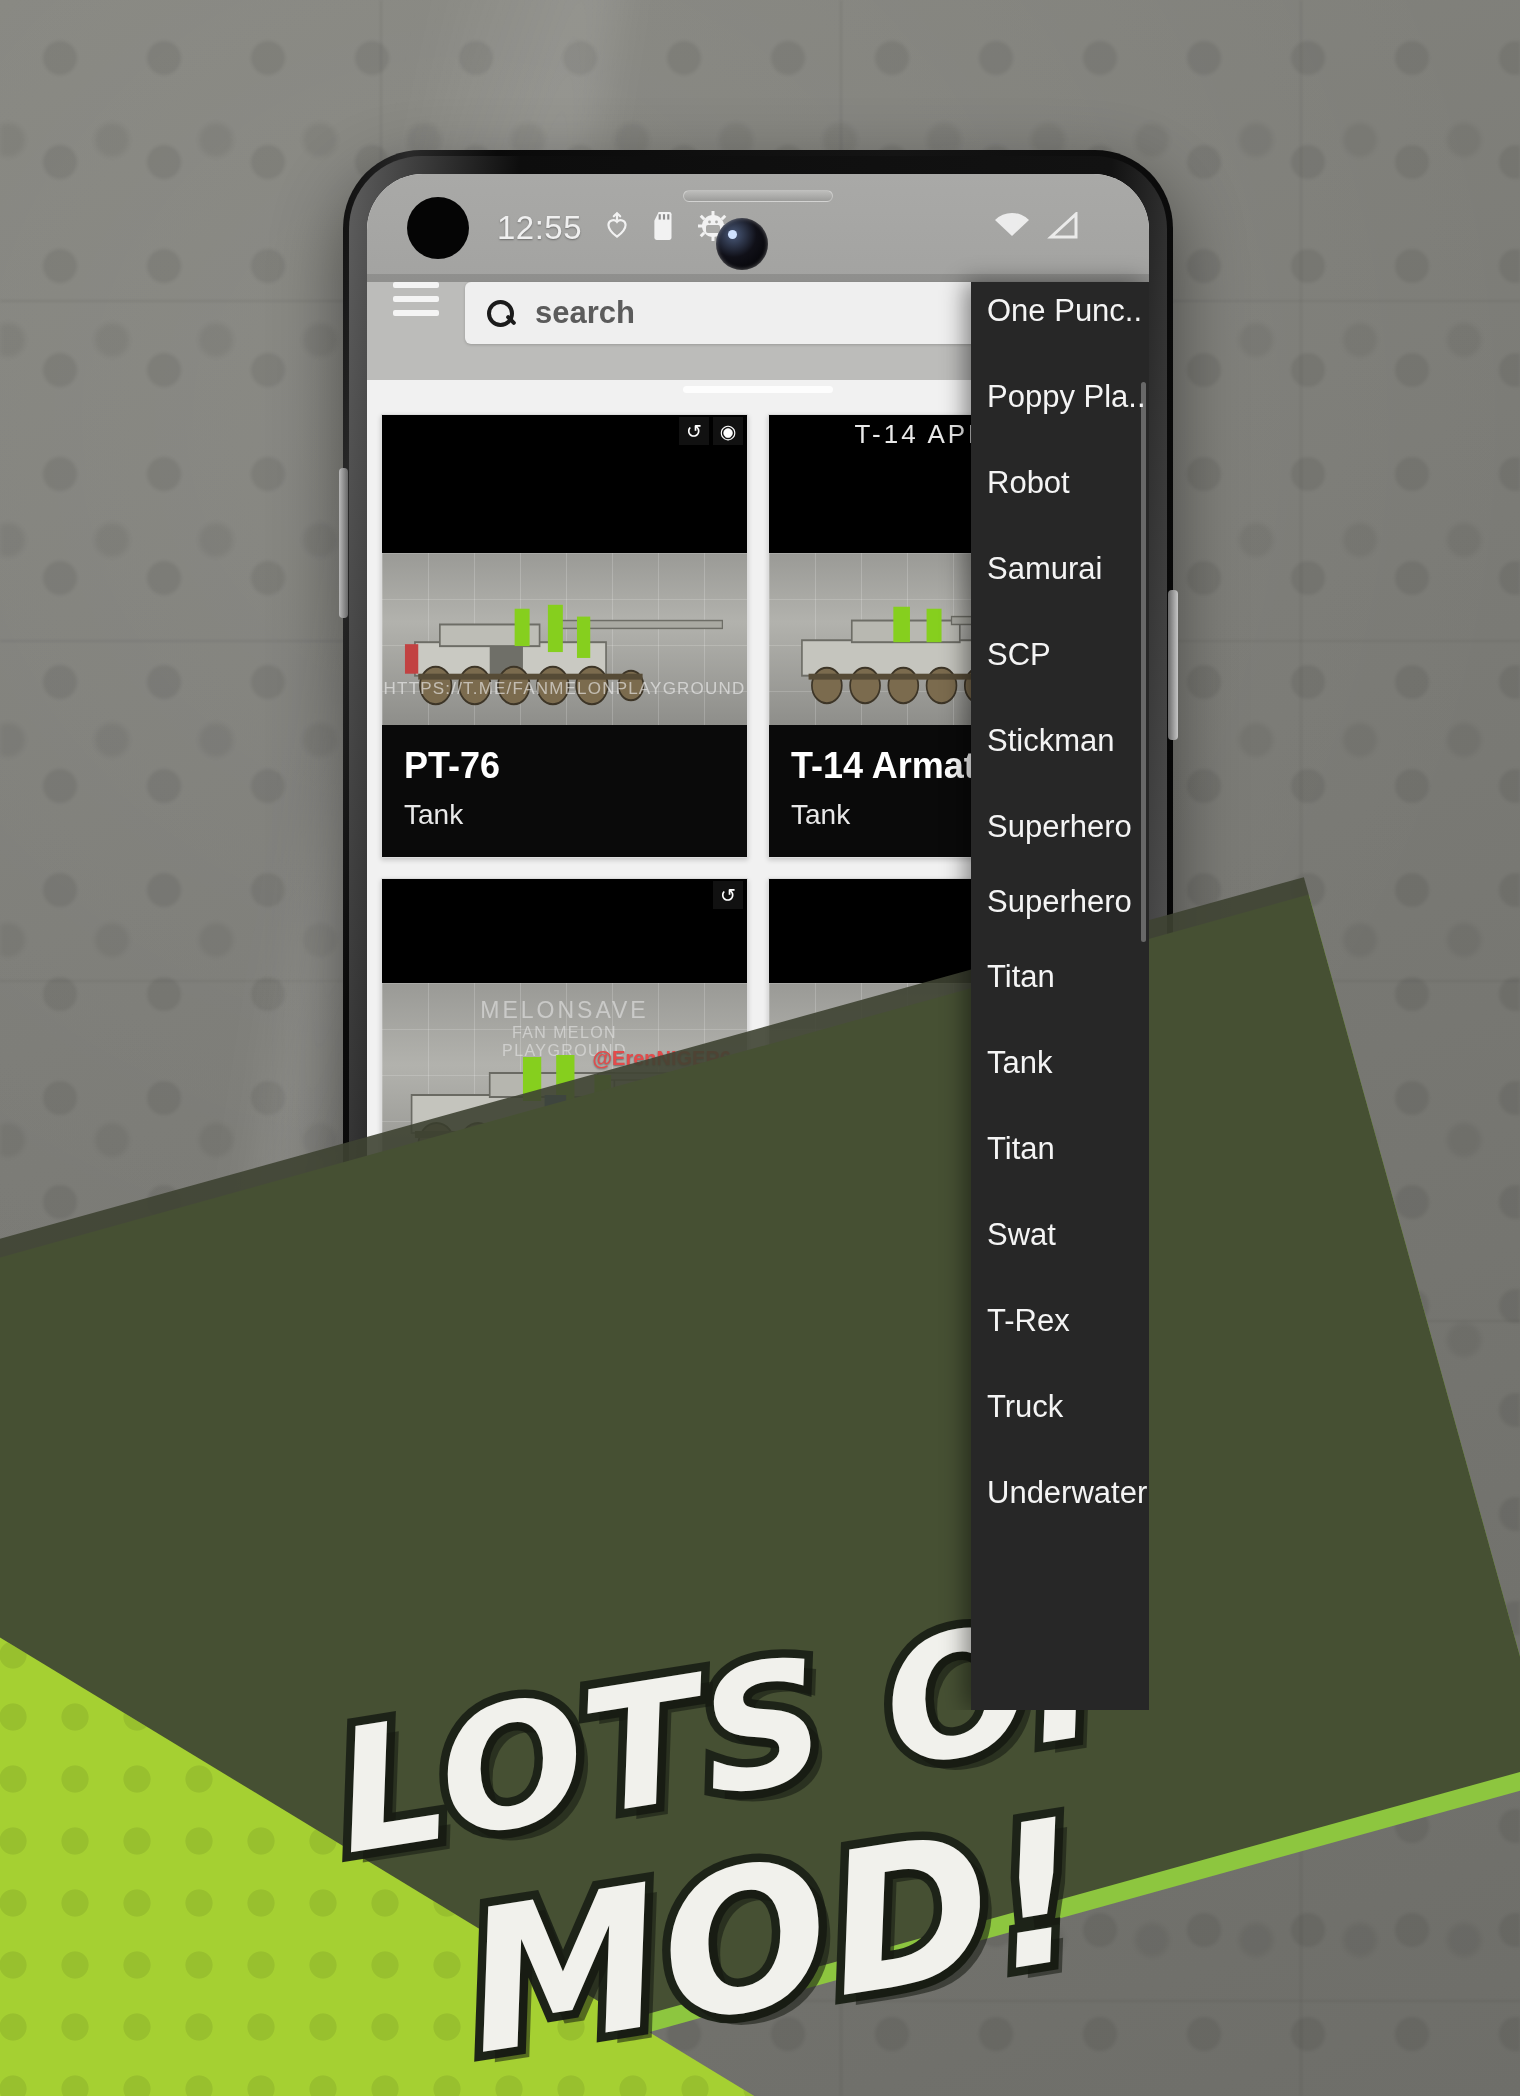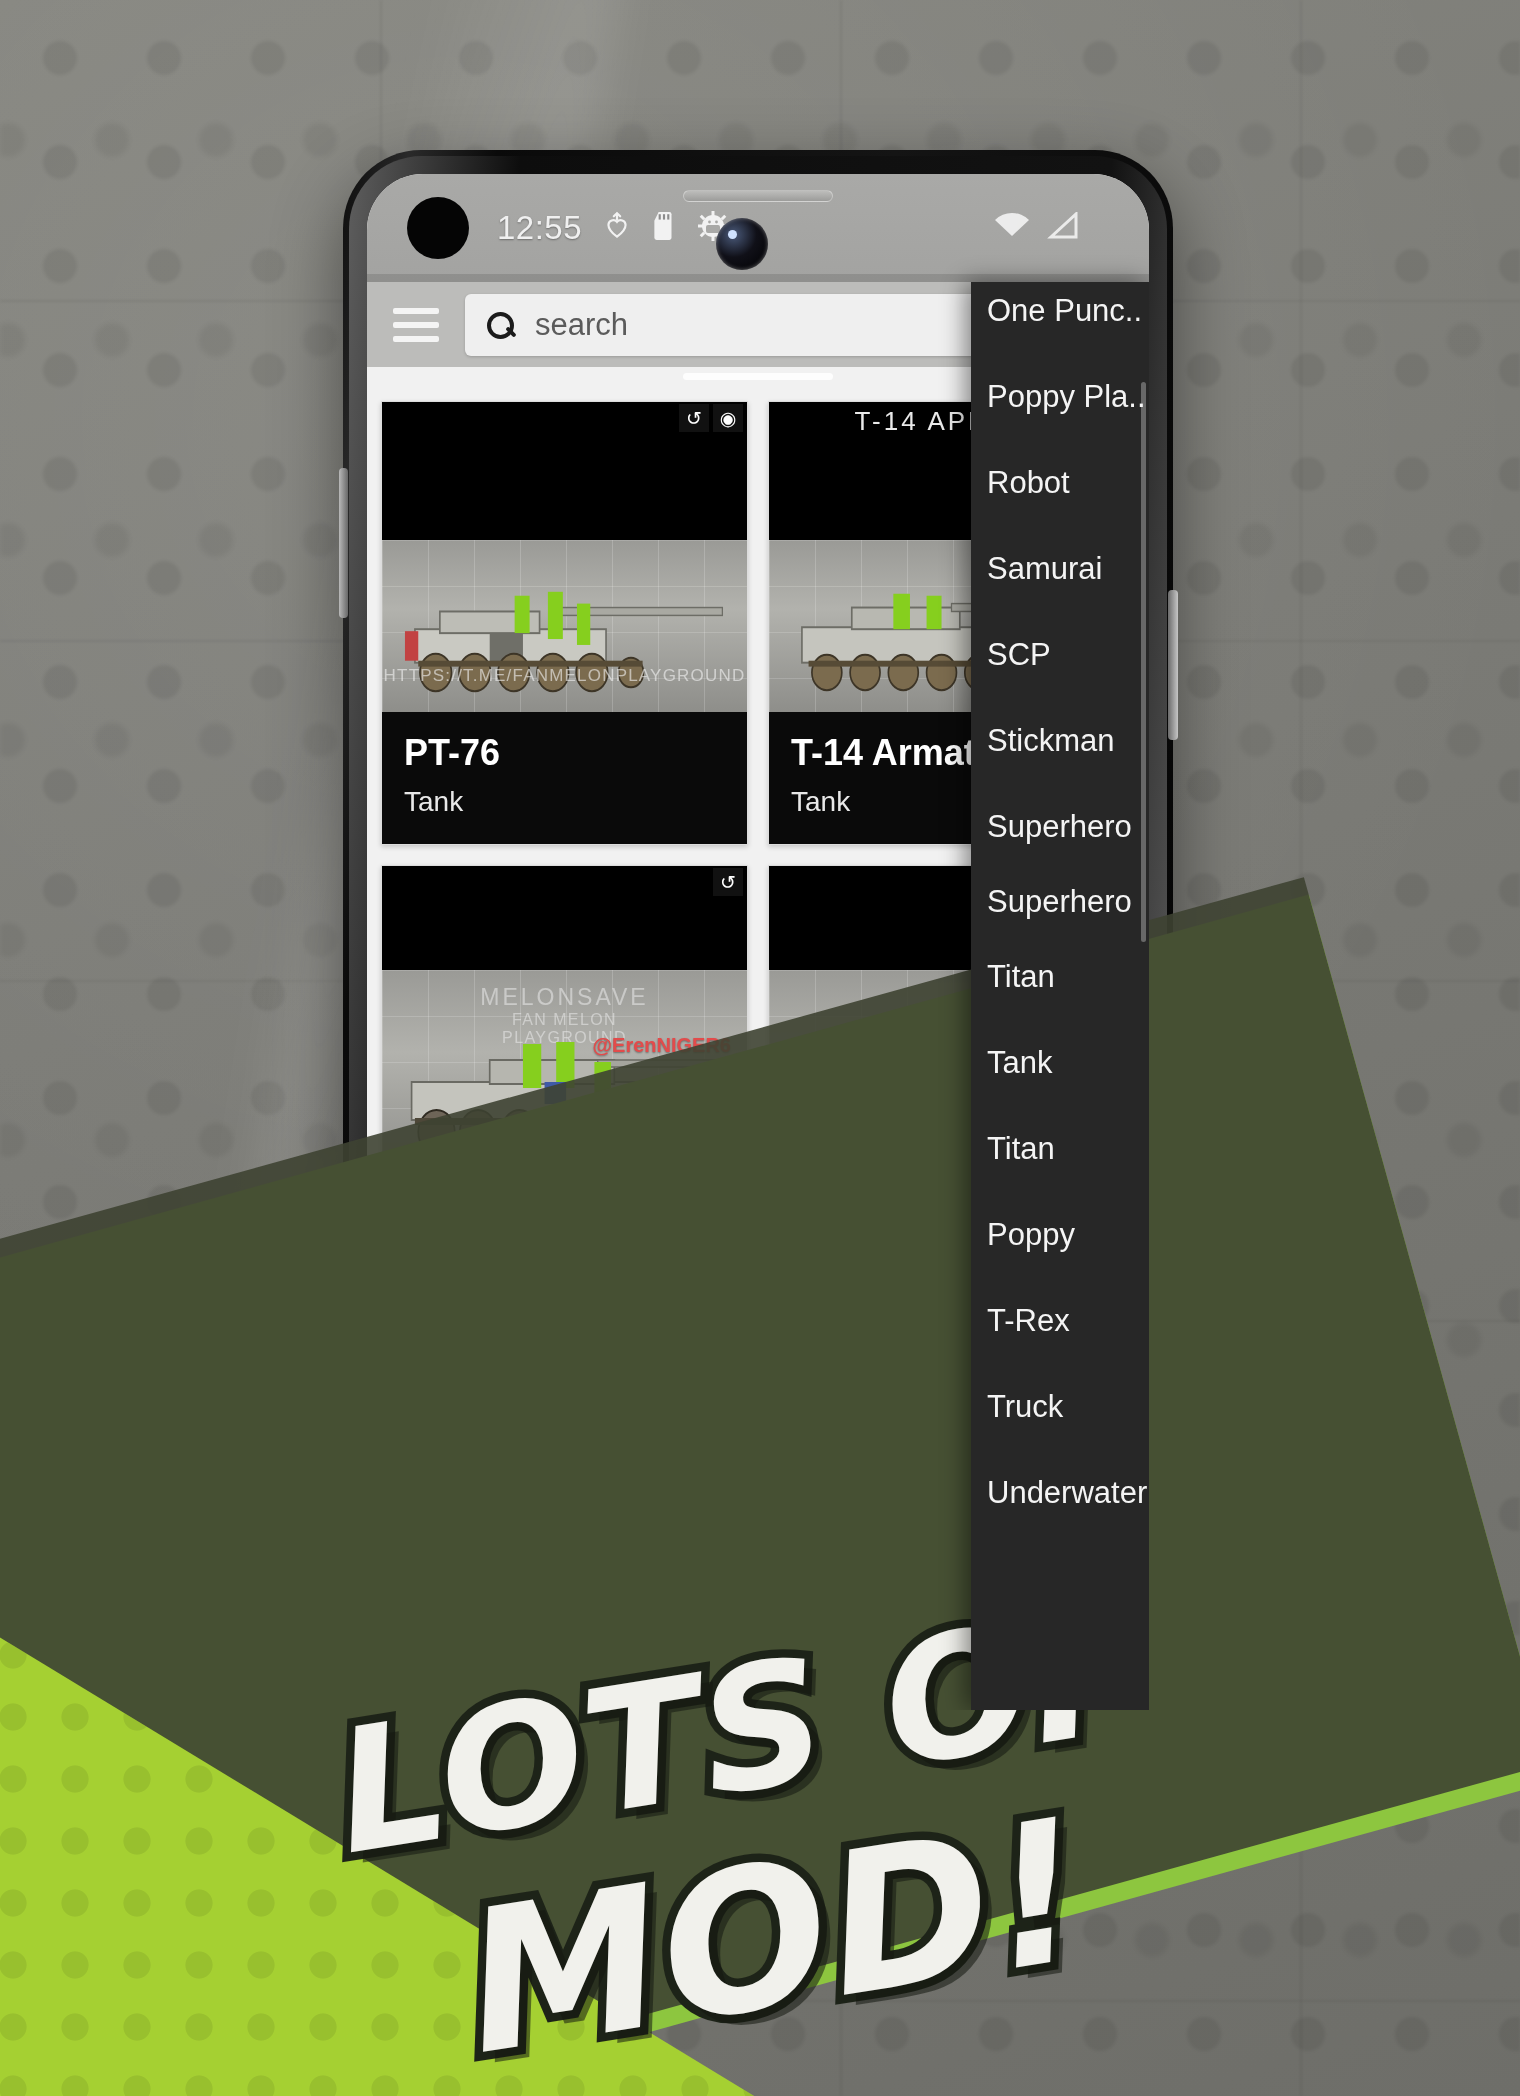--- a/index.html
+++ b/index.html
@@ -143,25 +143,26 @@
     box-shadow: inset 0 0 4px rgba(255,255,255,0.4);
   }
   .cam::after{
     content:""; position:absolute; left:12px; top:12px; width:9px;height:9px;border-radius:50%;
     background:#cfe2ff;
   }
   .wifi-ic, .sig-ic { opacity:0.95; }
 
   
   .appbar {
-    height: 85px;
+    height: 98px;
     background: #bcbcba;
-    display:flex; align-items:center;
+    display:flex; align-items:flex-start;
     padding: 0 22px 0 26px;
     position:relative;
+    font-weight:bold;
   }
   .hamburger { width: 46px; height: 34px; display:flex; flex-direction:column; justify-content:space-between; cursor:pointer;}
   .hamburger i { display:block; height:6px; background:#f4f4f4; border-radius:2px;}
   .searchbox {
     margin-left: 26px;
     flex: 1;
     height: 62px;
     background: #efefef;
     border-radius: 6px;
     display:flex; align-items:center;
@@ -630,21 +631,21 @@
           <div class="drawer-item">
               <span>Titan</span>
             </div>
           <div class="drawer-item">
               <span>Tank</span>
             </div>
           <div class="drawer-item">
               <span>Titan</span>
             </div>
           <div class="drawer-item">
-              <span>Poppy</span>
+              <span>Swat</span>
             </div>
           <div class="drawer-item">
               <span>T-Rex</span>
             </div>
           <div class="drawer-item">
               <span>Truck</span>
             </div>
           <div class="drawer-item">
               <span>Underwater</span>
             </div>

